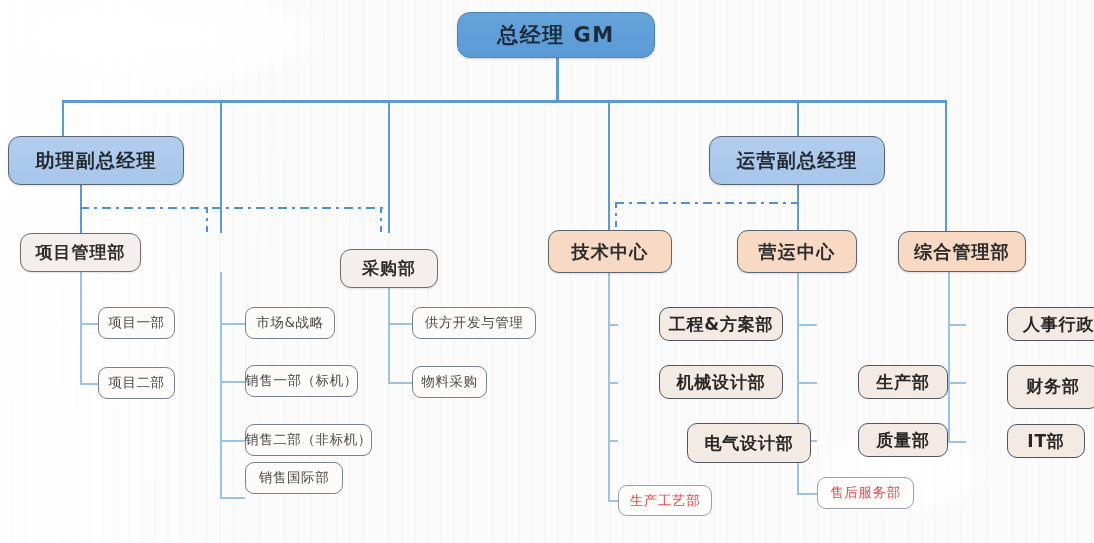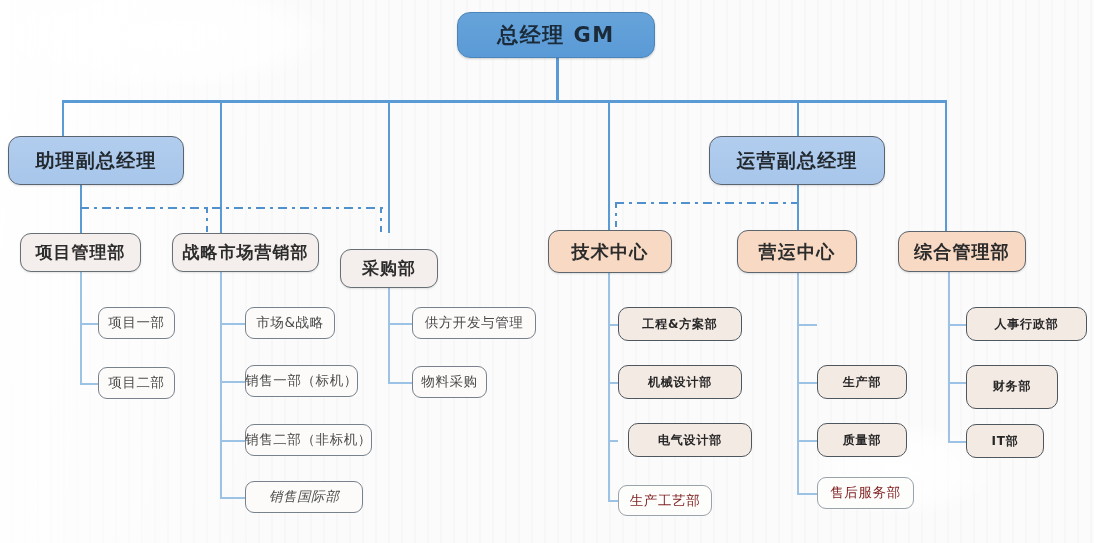--- a/index.html
+++ b/index.html
@@ -127,34 +127,35 @@
     font-size: 13.5px;
     font-weight: 400;
     letter-spacing: 0.6px;
     color: #4b4b4b;
   }
 
   .node.leaf-strong {
     background: #f4eae4;
     border: 1.8px solid #4e565e;
     border-radius: 10px;
-    font-size: 12px;
+    font-size: 17px;
     font-weight: 700;
     letter-spacing: 0.8px;
     color: #262626;
+    margin-left: 41px;
   }
 
   .node.leaf-faint {
     background: #fdfdfc;
     border: 1.2px solid #9aa2aa;
     border-radius: 9px;
     font-size: 13.5px;
     font-weight: 400;
     letter-spacing: 0.6px;
-    color: #7f1d1d;
+    color: #ef4444;
   }
 </style>
 </head>
 <body>
 
 <div id="canvas">
 
   <div class="ln v" style="left:556px; top:57px; width:2.5px; height:44px;"></div>
   <div class="ln h" style="left:62px; top:100px; width:884px; height:2.5px;"></div>
 
@@ -208,44 +209,43 @@
   <div class="ln thin h" style="left:948px; top:441px; width:18px;"></div>
 
   <div class="node gm" style="left:457px; top:12px; width:198px; height:46px;">总经理 GM</div>
 
   <div class="node vp" style="left:8px; top:136px; width:176px; height:49px;">助理副总经理</div>
 
   <div class="node vp" style="left:709px; top:136px; width:176px; height:49px;">运营副总经理</div>
 
   <div class="node dept-plain" style="left:20px; top:233px; width:121px; height:39px;">项目管理部</div>
 
-  <div class="node dept-plain" style="left:172px; top:233px; width:147px; height:39px;">战略市场营销部</div>
 
   <div class="node dept-plain" style="left:340px; top:249px; width:98px; height:39px;">采购部</div>
 
   <div class="node dept-peach" style="left:548px; top:230px; width:124px; height:43px;">技术中心</div>
 
   <div class="node dept-peach" style="left:737px; top:230px; width:120px; height:43px;">营运中心</div>
 
   <div class="node dept-peach" style="left:898px; top:231px; width:128px; height:41px;">综合管理部</div>
 
   <div class="node leaf" style="left:98px; top:307px; width:77px; height:32px;">项目一部</div>
   <div class="node leaf" style="left:98px; top:367px; width:77px; height:32px;text-align:center;">项目二部</div>
 
   <div class="node leaf" style="left:245px; top:307px; width:90px; height:32px;">市场&amp;战略</div>
   <div class="node leaf" style="left:245px; top:365px; width:113px; height:32px;">销售一部（标机）</div>
   <div class="node leaf" style="left:245px; top:424px; width:127px; height:32px;">销售二部（非标机）</div>
-  <div class="node leaf" style="left:245px; top:481px; width:118px; height:32px;font-style:italic;">销售国际部</div>
+  <div class="node leaf" style="left:245px; top:462px; width:98px; height:32px;">销售国际部</div>
 
   <div class="node leaf" style="left:412px; top:307px; width:124px; height:32px;">供方开发与管理</div>
   <div class="node leaf" style="left:412px; top:366px; width:75px; height:32px;">物料采购</div>
 
   <div class="node leaf-strong" style="left:618px; top:307px; width:124px; height:34px;">工程&amp;方案部</div>
   <div class="node leaf-strong" style="left:618px; top:365px; width:124px; height:34px;">机械设计部</div>
-  <div class="node leaf-strong" style="left:628px; top:423px; width:124px; height:34px;text-align:center;">电气设计部</div>
+  <div class="node leaf-strong" style="left:646px; top:423px; width:124px; height:40px;text-align:center;">电气设计部</div>
   <div class="node leaf-faint" style="left:618px; top:485px; width:94px; height:31px;">生产工艺部</div>
 
   <div class="node leaf-strong" style="left:817px; top:365px; width:90px; height:34px;">生产部</div>
   <div class="node leaf-strong" style="left:817px; top:423px; width:90px; height:34px;">质量部</div>
   <div class="node leaf-faint" style="left:817px; top:477px; width:97px; height:32px;">售后服务部</div>
 
   <div class="node leaf-strong" style="left:966px; top:307px; width:121px; height:34px;">人事行政部</div>
   <div class="node leaf-strong" style="left:966px; top:365px; width:92px; height:44px;font-family:Liberation Mono, monospace;">财务部</div>
   <div class="node leaf-strong" style="left:966px; top:424px; width:78px; height:34px;">IT部</div>
 

